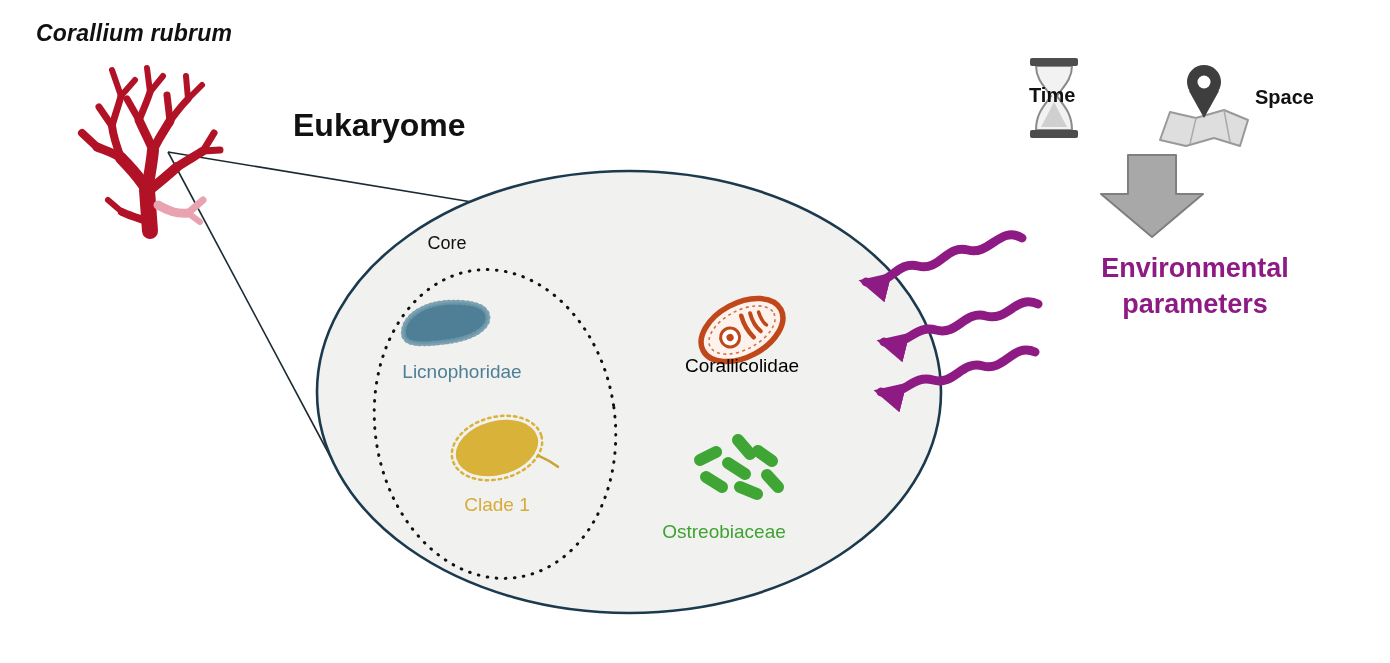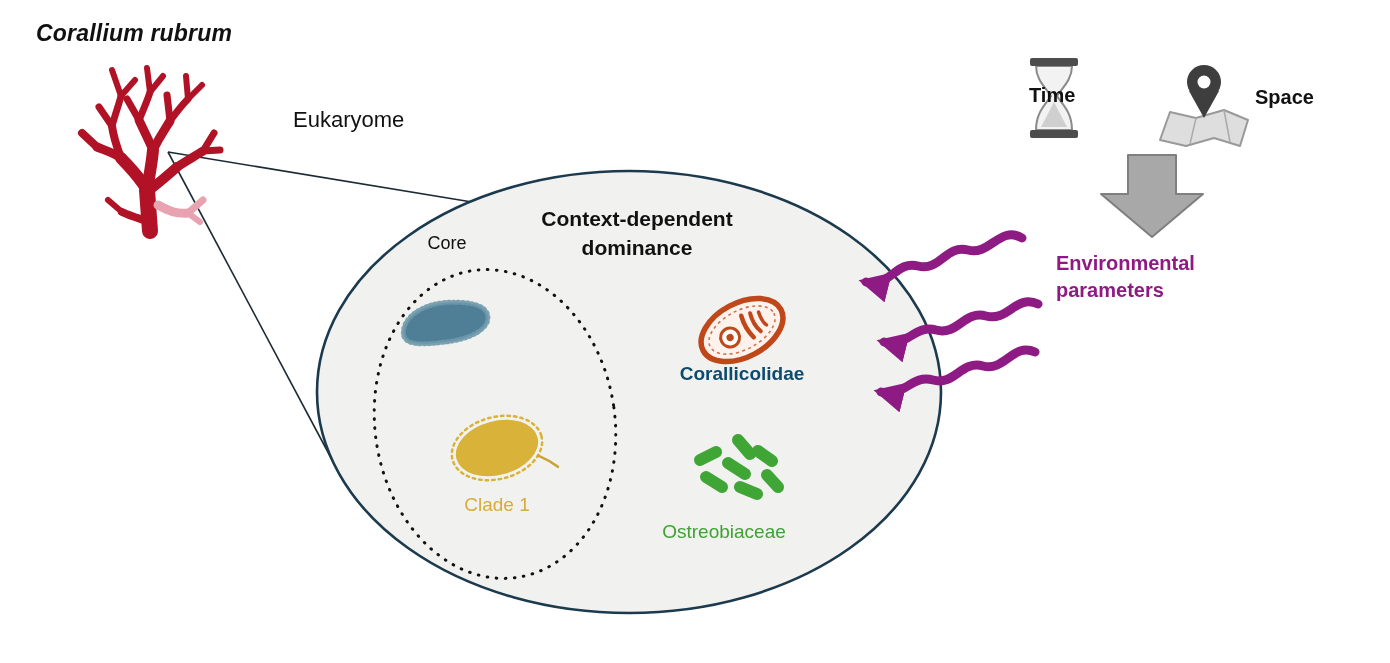--- a/index.html
+++ b/index.html
@@ -1,32 +1,32 @@
 <!DOCTYPE html>
 <html><head>
 <meta charset="utf-8">
 <style>
   html,body{margin:0;padding:0;background:#fff;}
   body{font-family:"Liberation Sans", sans-serif;}
   .canvas{position:relative;width:1390px;height:663px;background:#fff;overflow:hidden;}
   .layer{position:absolute;left:0;top:0;width:1390px;height:663px;}
   .lbl{position:absolute;white-space:nowrap;color:#111;}
   .host-title{left:36px;top:20px;font-size:23px;font-weight:bold;font-style:italic;letter-spacing:.2px;}
-  .eukaryome{left:293px;top:107px;font-size:22px;font-weight:normal;}
+  .eukaryome{left:293px;top:107px;font-size:32px;font-weight:bold;}
   .heading{left:462px;top:205px;width:350px;text-align:center;font-size:21px;font-weight:bold;line-height:1.38;white-space:normal;}
   .core{left:407px;top:233px;width:80px;text-align:center;font-size:18px;font-weight:normal;}
   .taxon{font-size:19px;text-align:center;white-space:normal;}
   .licno{left:377px;top:361px;width:170px;color:#4e7f96;}
   .dino{left:412px;top:491px;width:170px;color:#d6ac39;line-height:1.5;}
-  .coralli{left:654px;top:363px;width:176px;color:#0c4a6e;font-weight:bold;}
+  .coralli{left:654px;top:355px;width:176px;color:#000000;}
   .ostreo{left:634px;top:521px;width:180px;color:#3fa232;}
   .timespace{font-size:20px;font-weight:bold;}
   .time{left:1029px;top:84px;}
   .space{left:1255px;top:86px;}
-  .env{left:1056px;top:250px;width:278px;font-size:20px;font-weight:bold;color:#8e1a84;line-height:1.35;white-space:normal;}
+  .env{left:1056px;top:250px;width:278px;text-align:center;font-size:27px;font-weight:bold;color:#8e1a84;line-height:1.35;white-space:normal;}
 </style>
 </head>
 <body>
 
 <div class="canvas">
 
   <svg class="layer" viewBox="0 0 1390 663" aria-hidden="true">
     <defs>
       <marker id="ah" viewBox="0 0 10 10" refX="7.5" refY="5" markerWidth="3.4" markerHeight="3.4" orient="auto">
         <path d="M0,0 L10,5 L0,10 z" fill="#8e1a84"></path>
@@ -129,27 +129,24 @@
       <circle cx="1204" cy="82" r="6.5" fill="#ffffff"></circle>
     </g>
 
     <polygon points="1128,155 1176,155 1176,194 1203,194 1152,237 1101,194 1128,194" fill="#a8a8a8" stroke="#7f7f7f" stroke-width="2" stroke-linejoin="round"></polygon>
   </svg>
 
   <div class="lbl host-title">Corallium rubrum</div>
 
   <div class="lbl eukaryome">Eukaryome</div>
 
-  <div class="lbl heading">
-    <div>Context-dependent</div>
-    <div>dominance</div>
-  </div>
 
   <div class="lbl core">Core</div>
 
+  <div class="lbl taxon licno">Licnophoridae</div>
 
   <div class="lbl taxon dino">
     <div>Clade 1</div>
   </div>
 
   <div class="lbl taxon coralli">Corallicolidae</div>
 
   <div class="lbl taxon ostreo">Ostreobiaceae</div>
 
   <div class="lbl timespace time">Time</div>

